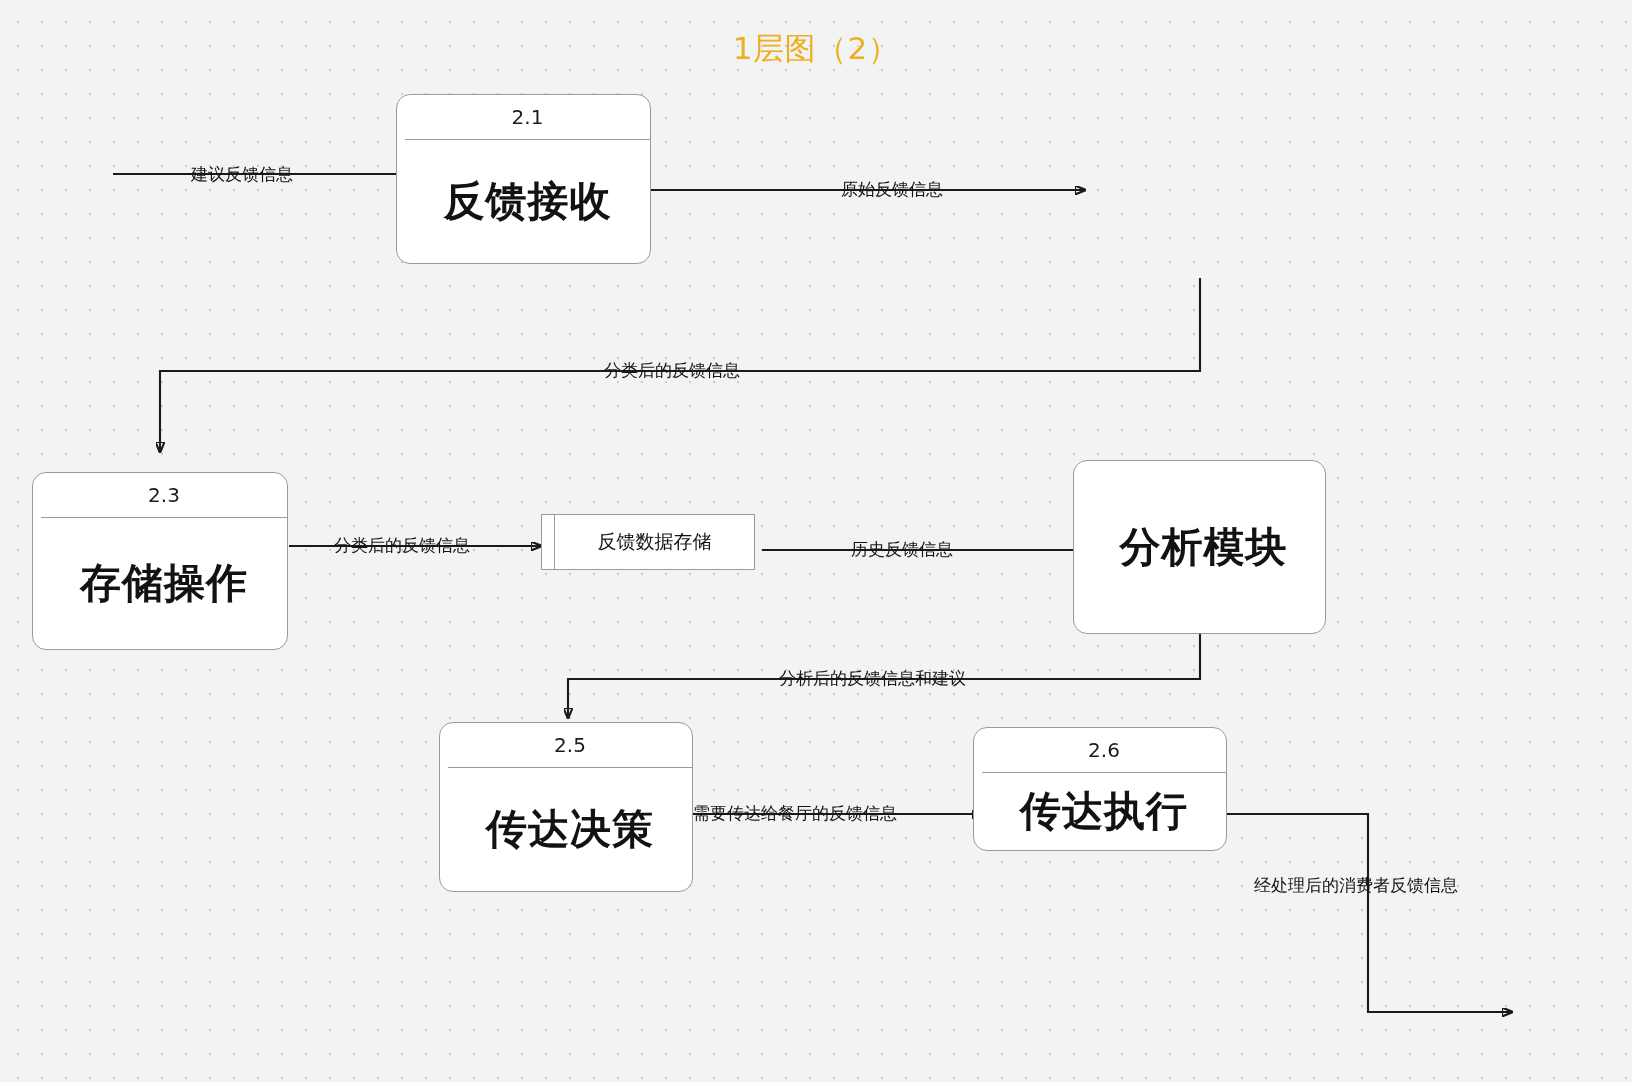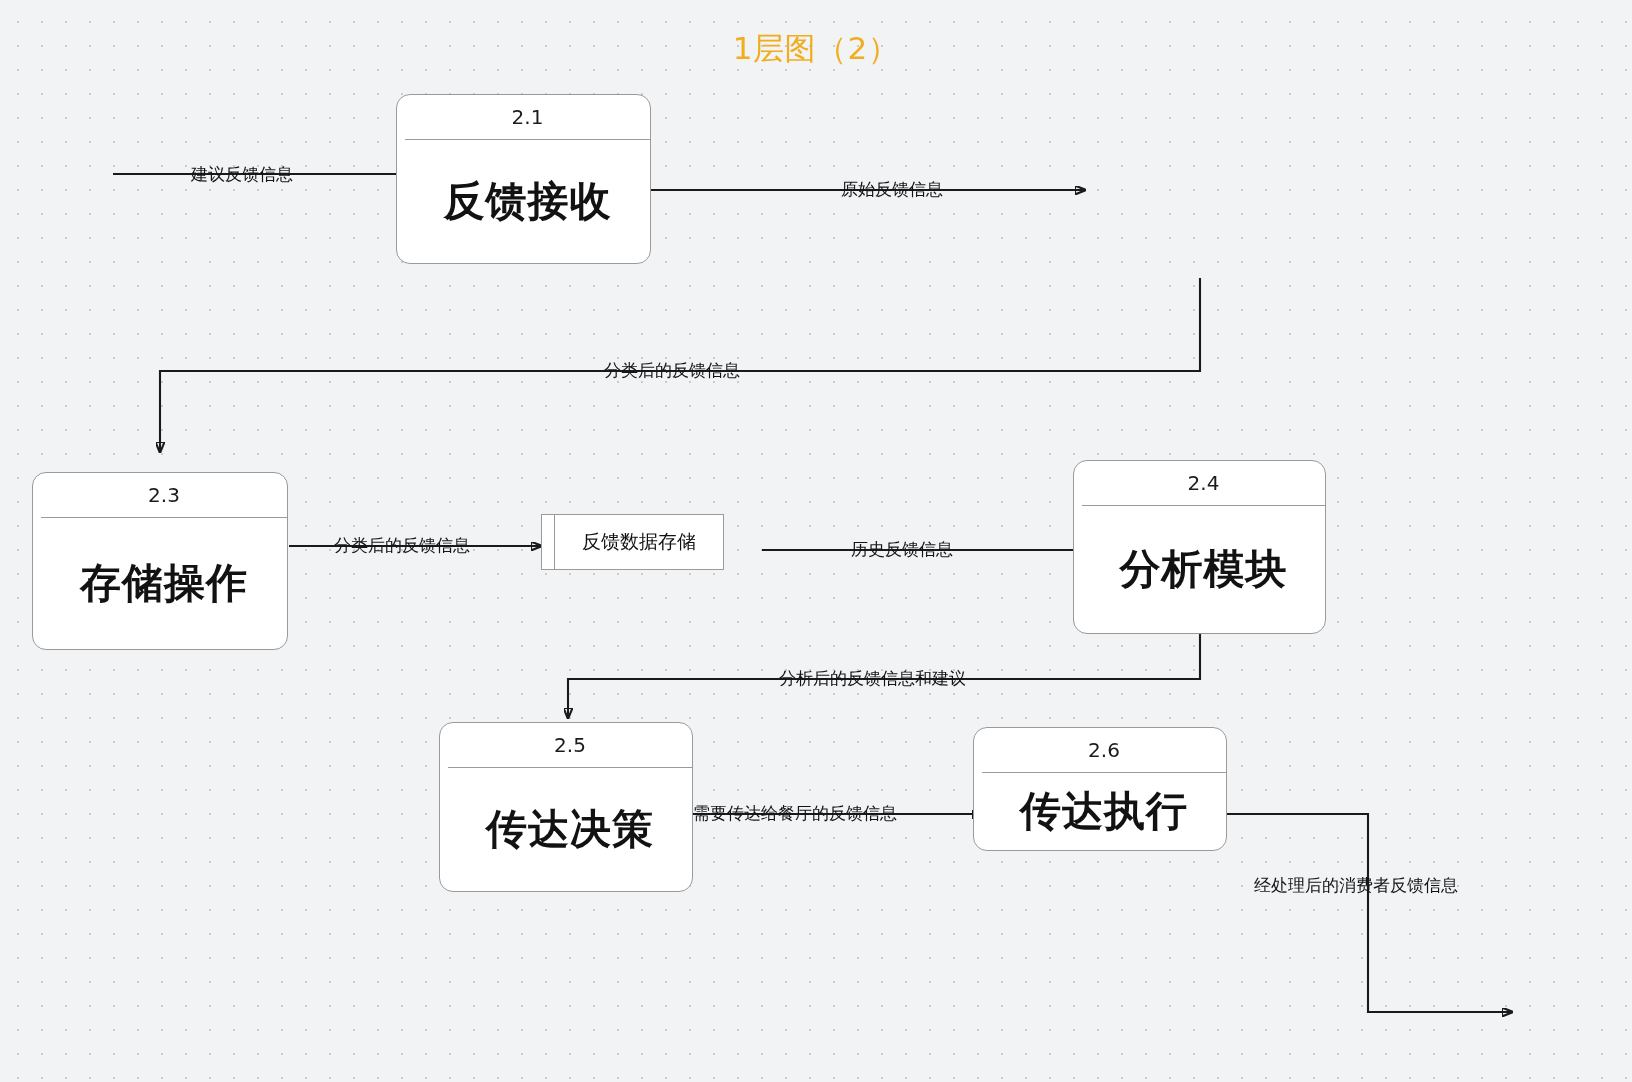--- a/index.html
+++ b/index.html
@@ -143,35 +143,34 @@
     <div class="pname">反馈接收</div>
   </div>
 
 
   <div class="process" style="left:32px; top:456px; width:256px; height:178px;margin-top:16px;">
     <div class="pnum">2.3</div>
     <div class="pname">存储操作</div>
   </div>
 
   <div class="process" style="left:1073px; top:460px; width:253px; height:174px;">
-    <div class="pnum">2.4</div>
     <div class="pname">分析模块</div>
   </div>
 
   <div class="process" style="left:439px; top:722px; width:254px; height:170px;">
     <div class="pnum">2.5</div>
     <div class="pname">传达决策</div>
   </div>
 
   <div class="process" style="left:973px; top:727px; width:254px; height:124px;">
     <div class="pnum">2.6</div>
     <div class="pname">传达执行</div>
   </div>
 
-  <div class="datastore" style="left:541px; top:514px; width:183px; height:56px;">
+  <div class="datastore" style="left:541px; top:514px; width:214px; height:56px;">
     <div class="ds-tab"></div>
     <div class="ds-label">反馈数据存储</div>
   </div>
 
   <div class="flow-label" style="left:191px; top:166px;">建议反馈信息</div>
   <div class="flow-label" style="left:808px; top:181px;margin-left:33px;">原始反馈信息</div>
   <div class="flow-label" style="left:604px; top:362px;">分类后的反馈信息</div>
   <div class="flow-label" style="left:334px; top:537px;">分类后的反馈信息</div>
   <div class="flow-label" style="left:851px; top:541px;">历史反馈信息</div>
   <div class="flow-label" style="left:779px; top:670px;">分析后的反馈信息和建议</div>

